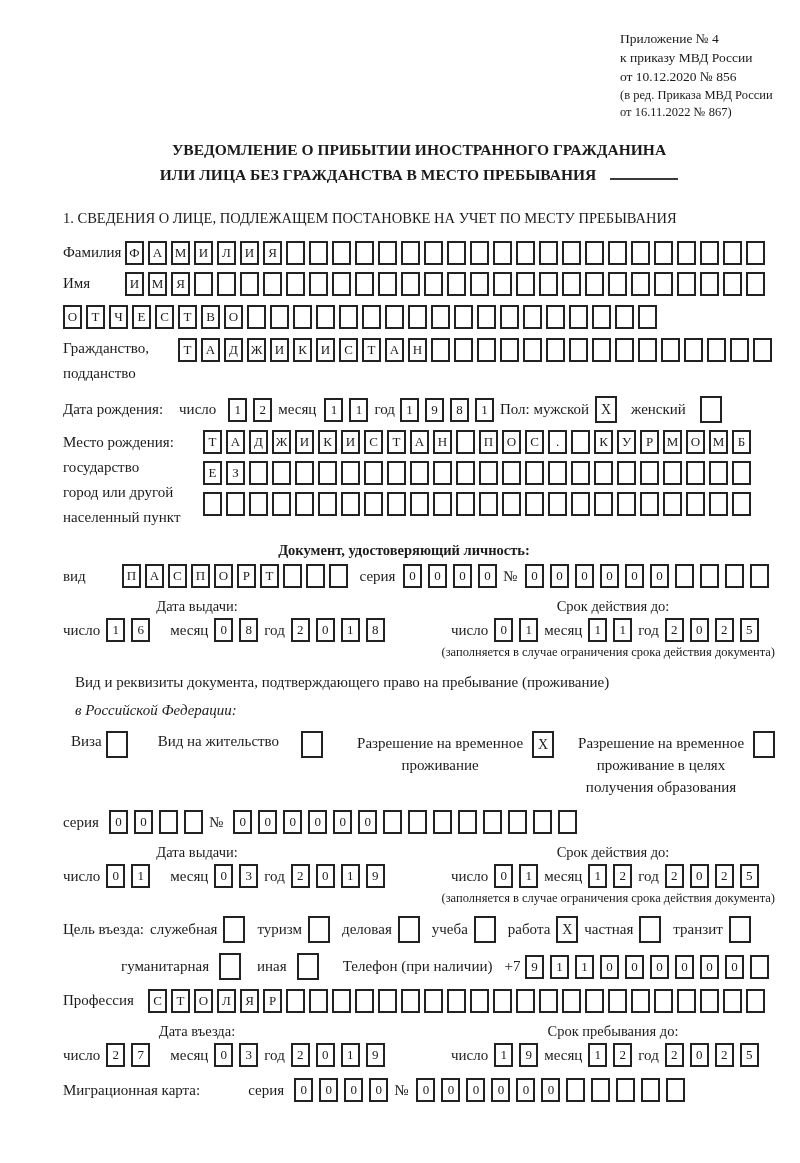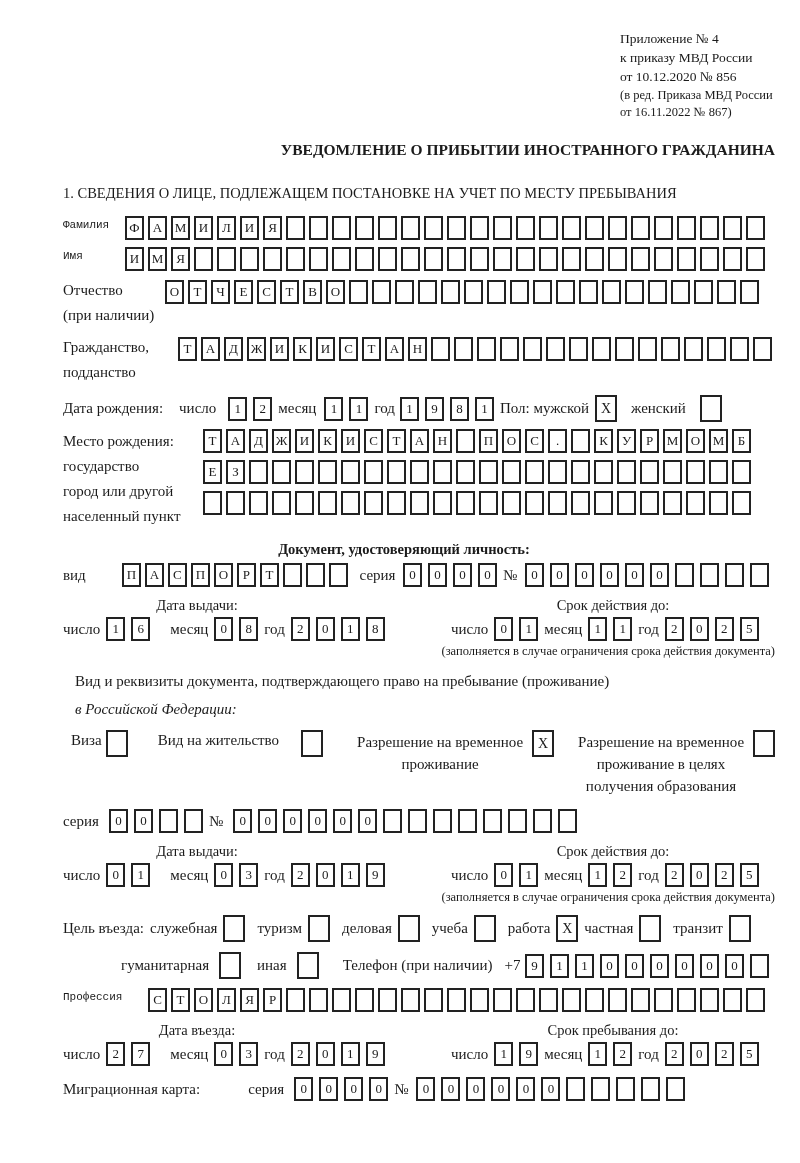--- a/index.html
+++ b/index.html
@@ -9,28 +9,28 @@
     color:#1b1b1b;
   }
   .page{padding:30px 25px 10px 63px;position:relative;}
 
   
   .appendix{margin-left:557px;font-size:13.5px;line-height:1.4;}
   .appendix .rev{font-size:12.5px;margin-top:0;line-height:1.35;}
   .forma{margin-top:16px;padding-right:38px;text-align:right;font-weight:bold;font-size:15px;}
 
   
-  .title{margin-top:18px;text-align:right;font-weight:bold;font-size:15.5px;line-height:1.6;}
+  .title{margin-top:18px;text-align:center;font-weight:bold;font-size:15.5px;line-height:1.6;}
   .blank{display:inline-block;width:68px;border-bottom:2px solid #3a3a3a;height:14px;margin-left:14px;}
   .sect{margin-top:22px;font-weight:normal;font-size:14.5px;}
 
   
   .frow{display:flex;align-items:flex-start;margin-top:7px;}
   .inline{display:flex;align-items:center;}
-  .lbl{font-size:11px;padding-top:3px;flex:0 0 auto;font-family:Liberation Mono, monospace;}
+  .lbl{font-size:15px;padding-top:3px;flex:0 0 auto;}
   .w62{width:62px;} .w85{width:85px;} .w102{width:102px;} .w115{width:115px;} .w140{width:140px;}
   .lblcol{font-size:15px;line-height:25px;flex:0 0 auto;}
 
   
   .boxes{display:inline-flex;flex-wrap:nowrap;}
   .boxes.block{display:flex;margin-bottom:7px;}
   .cb{
     display:inline-block;width:15px;height:20px;border:2px solid #222;
     margin-right:4px;text-align:center;font-size:13px;line-height:20px;
     font-family:"Liberation Serif",serif;background:#fff;flex:0 0 auto;
@@ -81,20 +81,21 @@
     <div>от 10.12.2020 № 856</div>
     <div class="rev">
       <div>(в ред. Приказа МВД России</div>
       <div>от 16.11.2022 № 867)</div>
     </div>
   </div>
 
 
   <div class="title">
     <div>УВЕДОМЛЕНИЕ О ПРИБЫТИИ ИНОСТРАННОГО ГРАЖДАНИНА</div>
+    <div><span>ИЛИ ЛИЦА БЕЗ ГРАЖДАНСТВА В МЕСТО ПРЕБЫВАНИЯ</span><span class="blank"></span></div>
   </div>
 
   <div class="sect">1. СВЕДЕНИЯ О ЛИЦЕ, ПОДЛЕЖАЩЕМ ПОСТАНОВКЕ НА УЧЕТ ПО МЕСТУ ПРЕБЫВАНИЯ</div>
 
   <div class="frow" style="margin-top:14px;">
     <span class="lbl w62">Фамилия</span>
     <span class="boxes">
         <span class="cb">Ф</span>
         <span class="cb">А</span>
         <span class="cb">М</span>
@@ -154,24 +155,20 @@
         <span class="cb"></span>
         <span class="cb"></span>
         <span class="cb"></span>
         <span class="cb"></span>
         <span class="cb"></span>
         <span class="cb"></span>
       </span>
   </div>
 
   <div class="frow">
-    <div class="lblcol w102">
-      <div>Отчество</div>
-      <div>(при наличии)</div>
-    </div>
     <span class="boxes" style="margin-top:2px;">
         <span class="cb">О</span>
         <span class="cb">Т</span>
         <span class="cb">Ч</span>
         <span class="cb">Е</span>
         <span class="cb">С</span>
         <span class="cb">Т</span>
         <span class="cb">В</span>
         <span class="cb">О</span>
         <span class="cb"></span>

